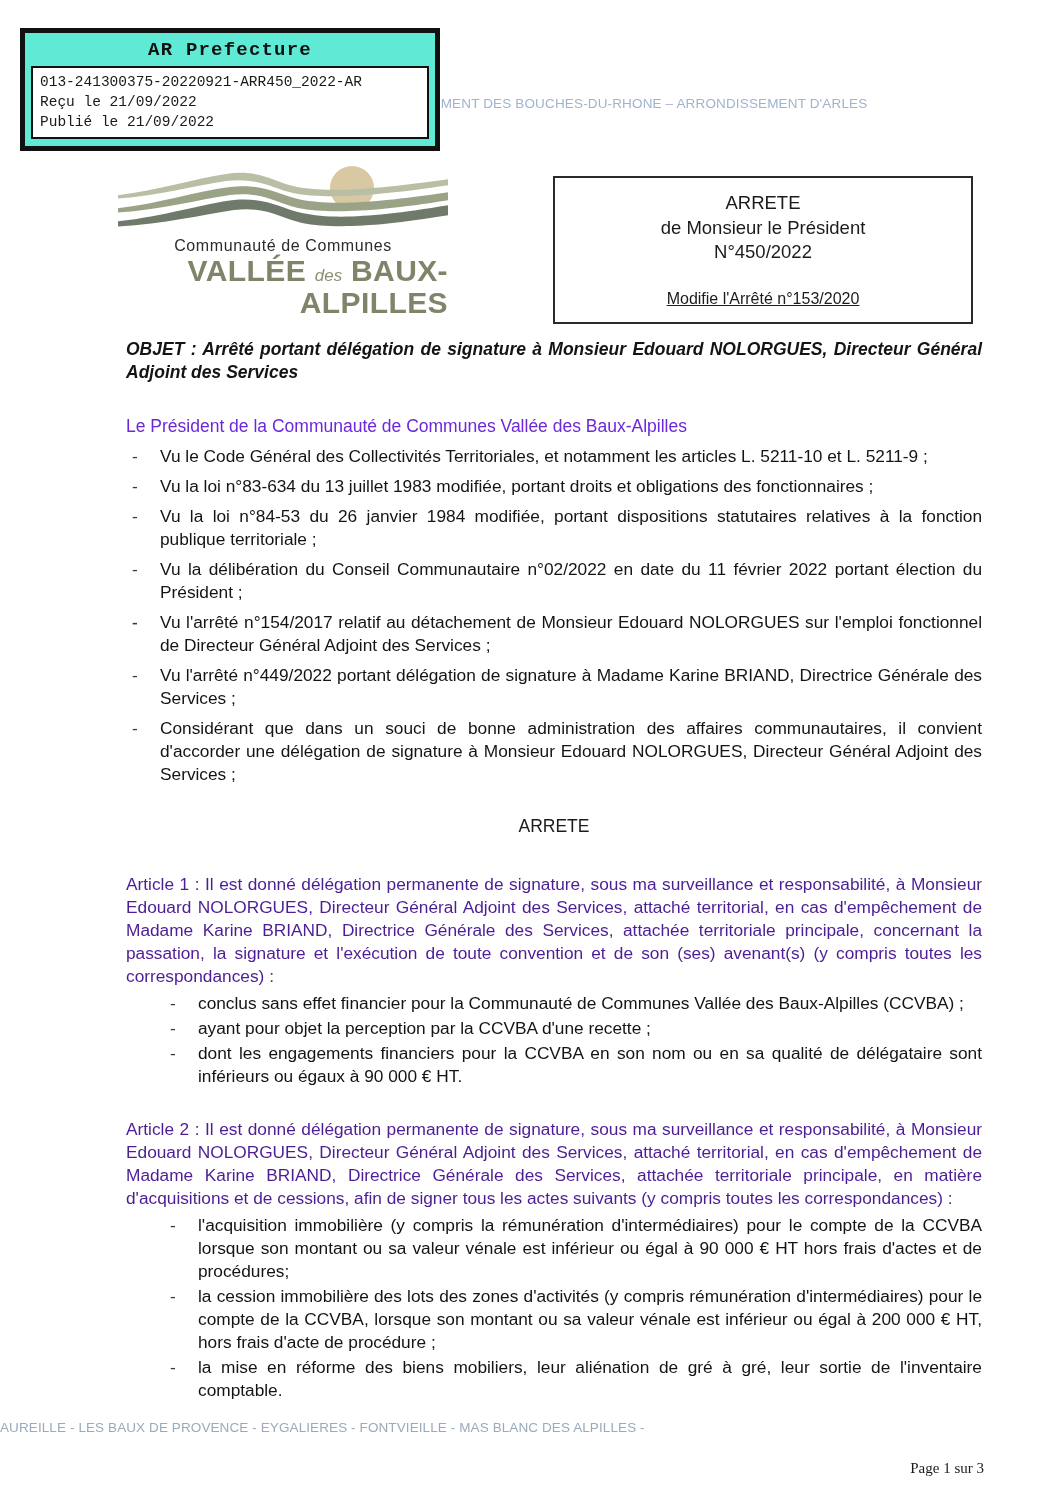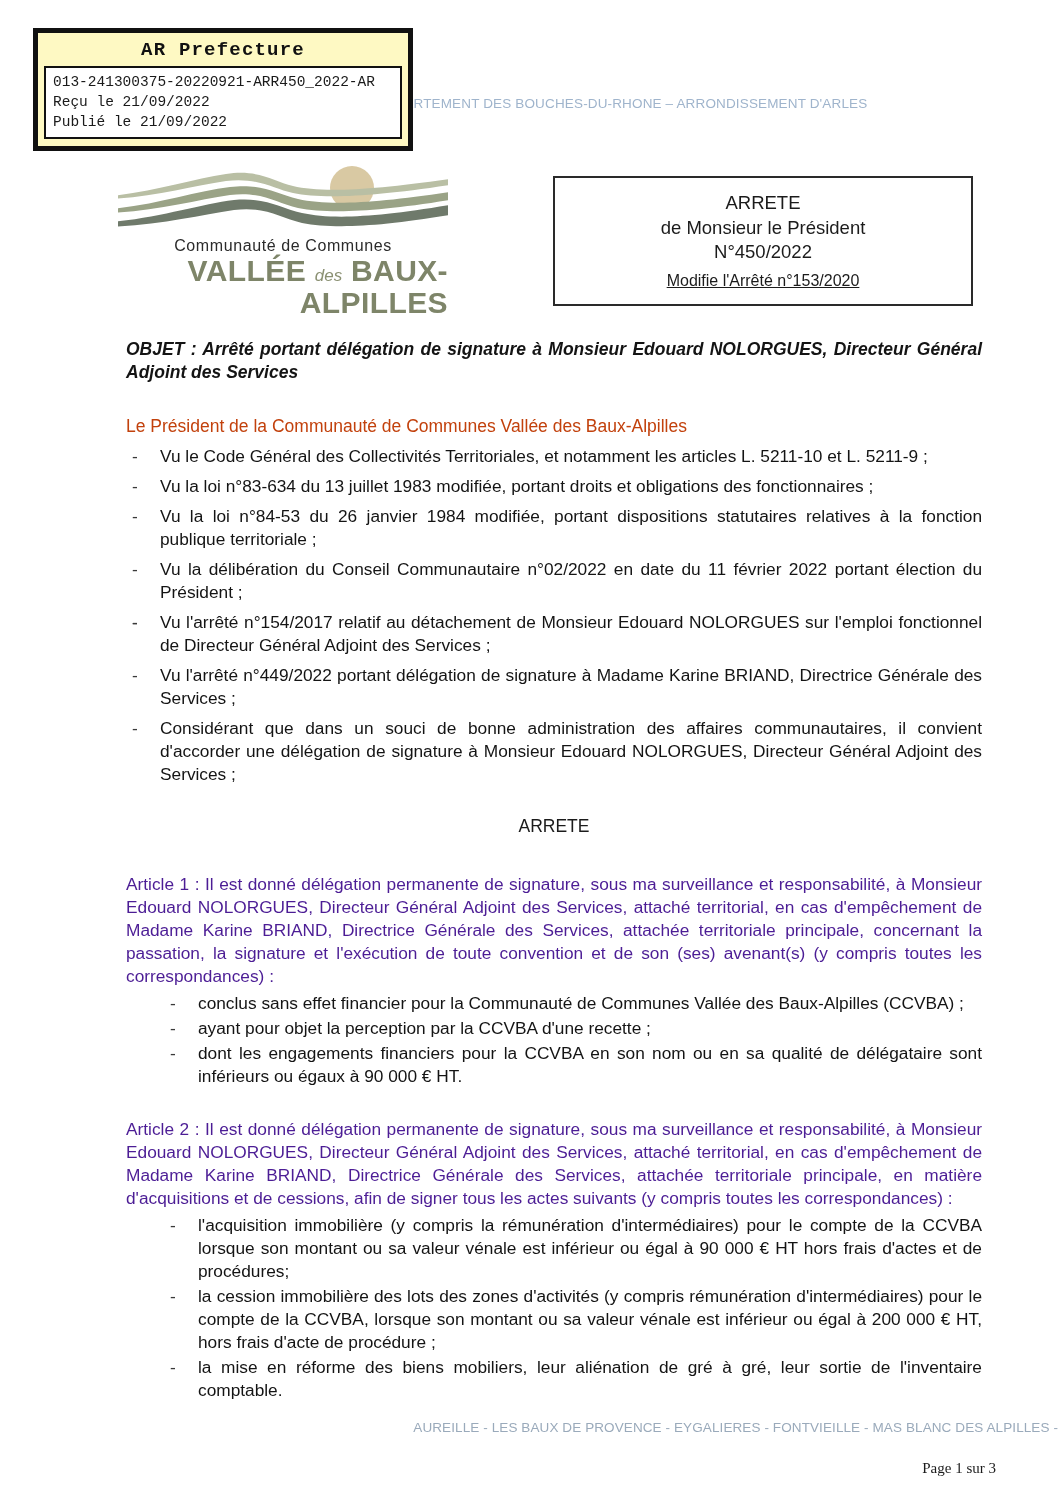--- a/index.html
+++ b/index.html
@@ -15,26 +15,26 @@
     position: relative;
     width: 1058px;
     height: 1497px;
     background: #ffffff;
     overflow: hidden;
   }
 
   
   .ar-stamp {
     position: absolute;
-    left: 33px;
+    left: 20px;
     top: 28px;
-    width: 380px;
+    width: 420px;
     box-sizing: border-box;
     border: 5px solid #111111;
-    background: #fef9c3;
+    background: #5eead4;
     padding: 4px 6px 7px 6px;
     z-index: 5;
   }
   .ar-stamp-title {
     text-align: center;
     font-family: "Liberation Mono", monospace;
     font-weight: bold;
     font-size: 19px;
     letter-spacing: 1.2px;
     color: #111111;
@@ -134,21 +134,21 @@
     background: #ffffff;
     padding: 13px 10px 14px 10px;
     text-align: center;
   }
   .title-line {
     font-size: 18.5px;
     line-height: 1.33;
     color: #1b1b1b;
   }
   .title-sub {
-    margin-top: 7px;
+    margin-top: 25px;
     font-size: 16px;
     text-decoration: underline;
     color: #1b1b1b;
   }
 
   
   .body-wrap {
     position: absolute;
     left: 126px;
     top: 338px;
@@ -159,21 +159,21 @@
     font-size: 17.5px;
     line-height: 1.33;
     text-align: justify;
     color: #141414;
     margin: 0 0 30px 0;
     font-weight: bold;
   }
   .lead {
     font-size: 17.5px;
     line-height: 1.3;
-    color: #c2410c;
+    color: #6d28d9;
     margin: 2px 0 8px 0;
   }
 
   ul.dashlist {
     list-style: none;
     margin: 0;
     padding: 0;
   }
   ul.dashlist > li {
     position: relative;
@@ -212,31 +212,31 @@
     margin: 0;
   }
   .article-gap { height: 28px; }
 
   
   .footer {
     position: absolute;
     left: 0;
     right: 0;
     top: 1418px;
-    text-align: right;
+    text-align: left;
   }
   .footer-line {
     font-size: 13.5px;
     line-height: 1.5;
     letter-spacing: 0.1px;
     color: #9aaabb;
   }
   .page-num {
     position: absolute;
-    right: 62px;
+    right: 74px;
     top: 1460px;
     font-family: "Liberation Serif", serif;
     font-size: 15px;
     color: #1b1b1b;
   }
 </style>
 </head>
 <body>
 
 <div id="page">

